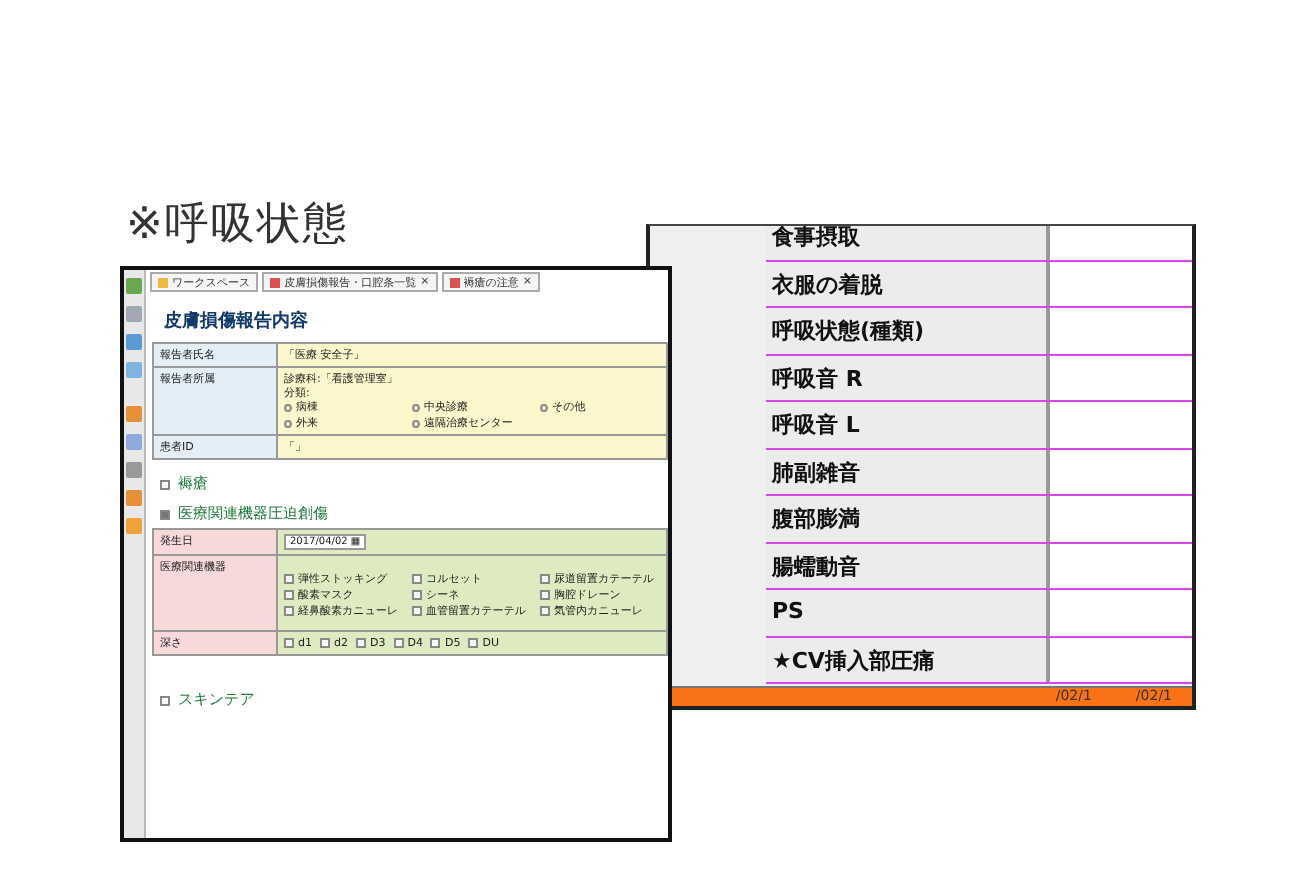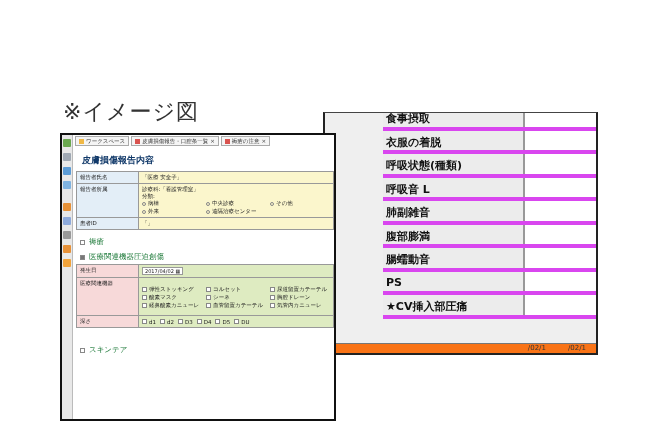--- a/index.html
+++ b/index.html
@@ -18,21 +18,21 @@
     background: #efefef; border: 2px solid #222; border-top: 1px solid #444;
     overflow: hidden;
   }
   .obs .rowhead {
     position: absolute; left: 4px; top: 0; width: 54px; height: 100%;
     border-left: 1px solid #777; border-right: 1px solid #aaa;
     font-size: 11px; font-weight: bold; padding: 6px 0 0 4px; color: #222;
   }
   .obs .rows { position: absolute; left: 58px; top: -6px; width: 215px; }
   .obs .r {
-    display: flex; height: 23.5px; border-bottom: 4px solid #d946ef; justify-content: space-between;
+    display: flex; height: 23.5px; border-bottom: 1px solid #d946ef; justify-content: space-between;
   }
   .obs .r .k {
     width: 142px; background: #ececec; border-right: 2px solid #999;
     font-size: 11px; font-weight: bold; padding: 4px 0 0 3px; white-space: nowrap; color: #111;
   }
   .obs .r .v { flex: 1; background: #fff; }
   .obs .foot {
     position: absolute; left: 0; right: 0; bottom: 0; height: 10px;
     border-top: 1px solid #777; background: #f97316;
     font-size: 7px; display: flex; justify-content: flex-end; gap: 22px; padding-right: 10px; color: #333;
@@ -81,34 +81,38 @@
   .opt { display: flex; align-items: center; gap: 2px; white-space: nowrap; }
   .rad { width: 4px; height: 4px; border: 1px solid #888; border-radius: 50%; display: inline-block; }
   .date {
     display: inline-block; border: 1px solid #999; background: #fff; padding: 0 2px; font-size: 5px;
   }
   .depth { display: flex; gap: 4px; }
 </style>
 </head>
 <body>
 
-<div class="caption">※イメージ図</div>
+<div class="caption">※呼吸状態</div>
 
 <div class="obs">
   <div class="rows">
     <div class="r">
         <div class="k">食事摂取</div>
         <div class="v"></div>
       </div>
     <div class="r">
         <div class="k">衣服の着脱</div>
         <div class="v"></div>
       </div>
     <div class="r">
         <div class="k">呼吸状態(種類)</div>
+        <div class="v"></div>
+      </div>
+    <div class="r">
+        <div class="k">呼吸音 R</div>
         <div class="v"></div>
       </div>
     <div class="r">
         <div class="k">呼吸音 L</div>
         <div class="v"></div>
       </div>
     <div class="r">
         <div class="k">肺副雑音</div>
         <div class="v"></div>
       </div>

